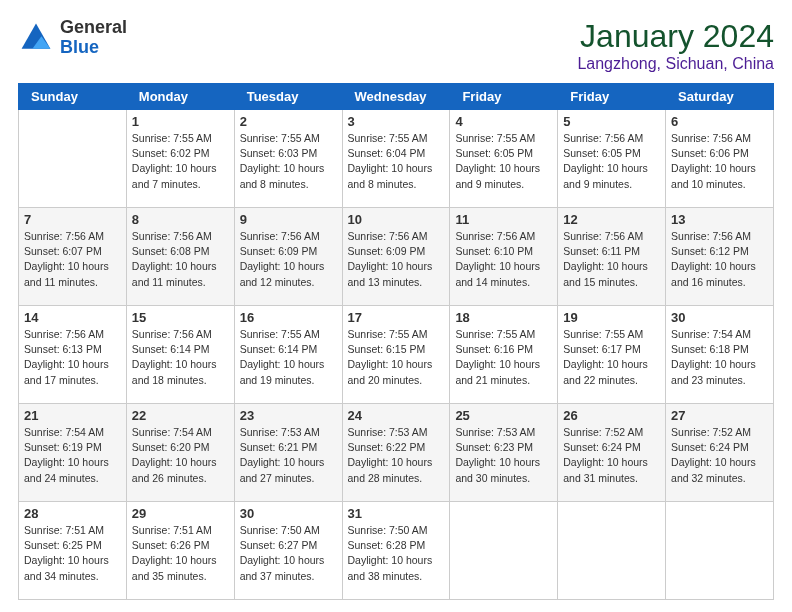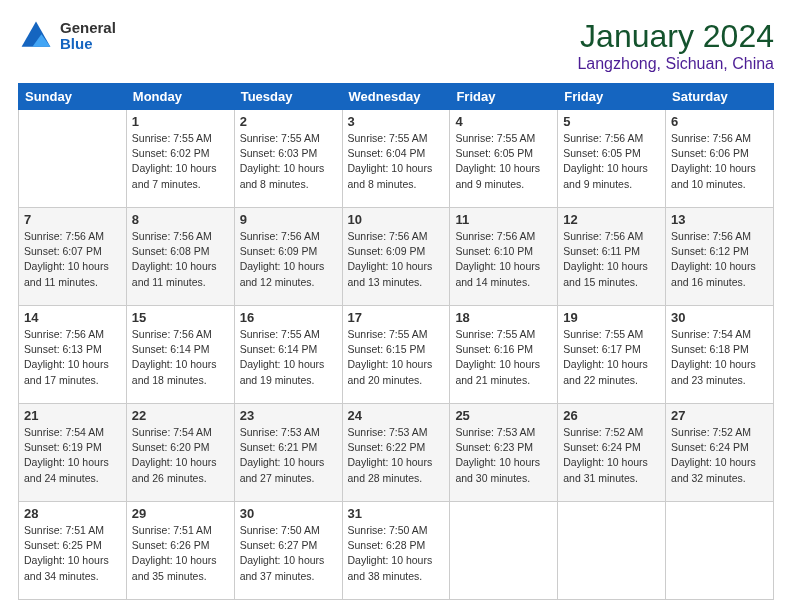--- a/index.html
+++ b/index.html
@@ -22,21 +22,21 @@
       justify-content: space-between;
       align-items: flex-start;
       margin-bottom: 10px;
     }
     .logo {
       display: flex;
       align-items: center;
       gap: 6px;
     }
     .logo-text {
-      font-size: 15px;
+      font-size: 18px;
       font-weight: bold;
       color: #333;
       line-height: 1.1;
     }
     .logo-text .blue { color: #1565c0; }
     .logo-icon {
       width: 36px;
       height: 36px;
     }
     .title-block {
@@ -55,21 +55,21 @@
     .calendar-table {
       width: 100%;
       border-collapse: collapse;
       flex: 1;
     }
     .calendar-table th {
       background-color: #1565c0;
       color: #fff;
       font-size: 13px;
       font-weight: bold;
-      padding: 5px 6px;
+      padding: 5px 12px;
       text-align: left;
       border: 1px solid #1565c0;
     }
     .calendar-table td {
       border: 1px solid #ccc;
       vertical-align: top;
       padding: 4px 5px;
       width: calc(100% / 7);
       font-size: 11px;
       color: #333;

